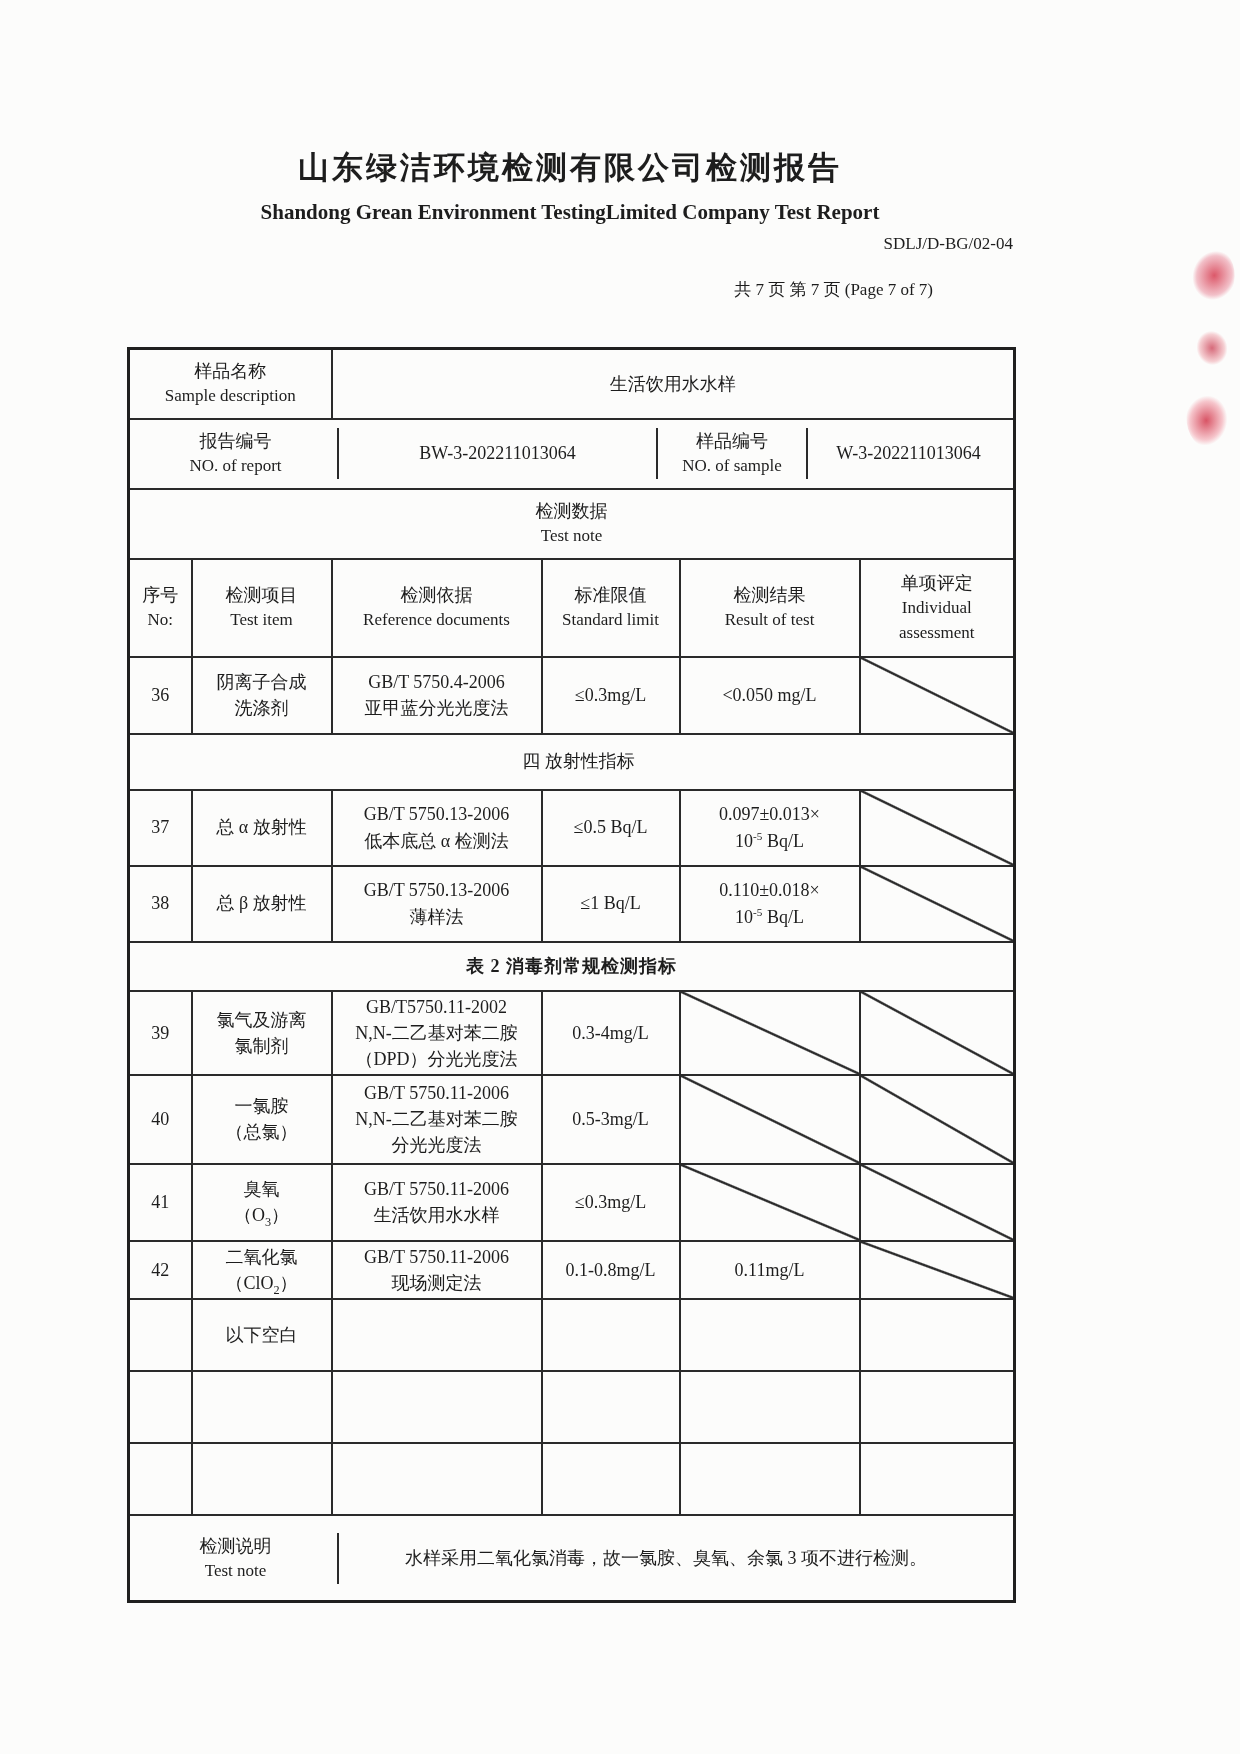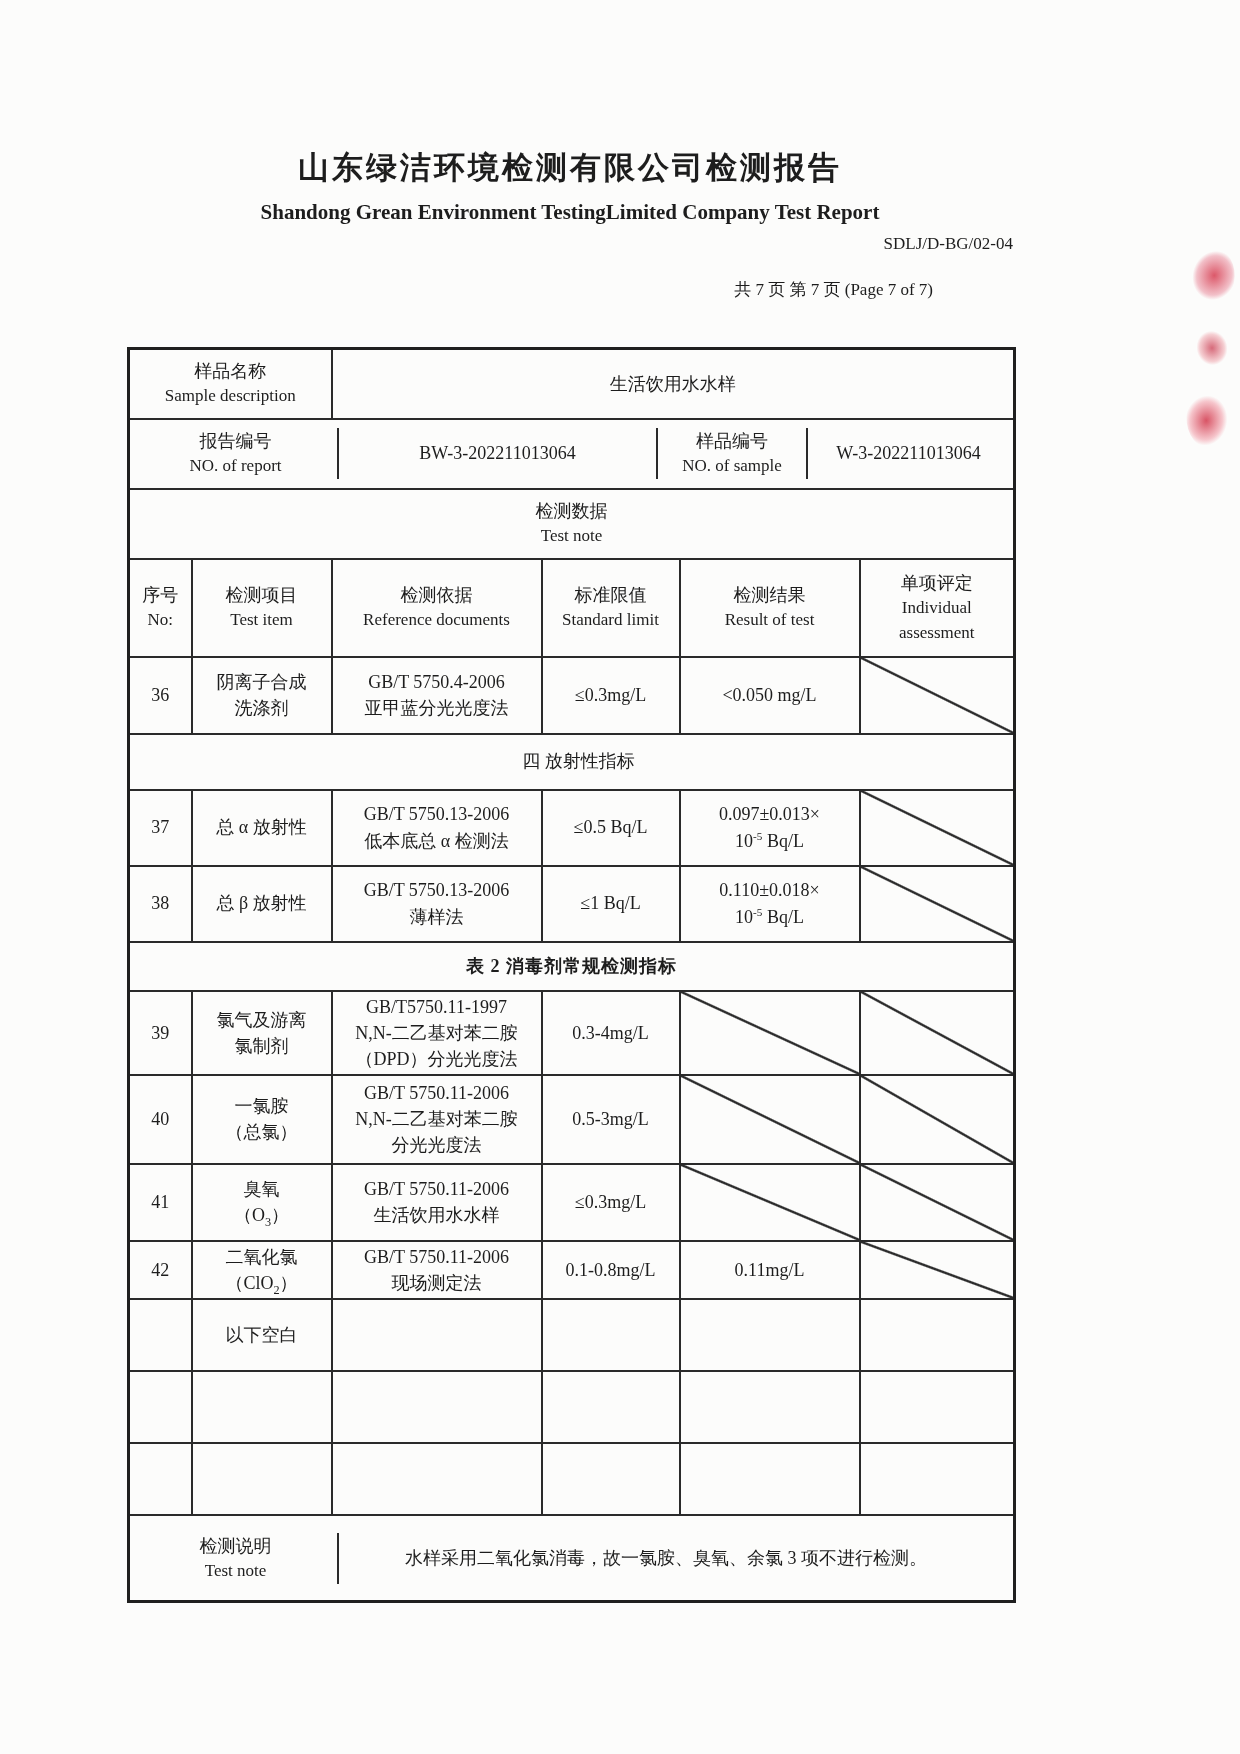--- a/index.html
+++ b/index.html
@@ -203,21 +203,21 @@
       <td colspan="6" class="table2-cell">表 2 消毒剂常规检测指标</td>
     </tr>
 
     <tr style="height:81px">
       <td>39</td>
       <td>
         <div>氯气及游离</div>
             <div>氯制剂</div>
       </td>
       <td>
-        <div>GB/T5750.11-1997</div>
+        <div>GB/T5750.11-2002</div>
             <div>N,N-二乙基对苯二胺</div>
             <div>（DPD）分光光度法</div>
       </td>
       <td>0.3-4mg/L</td>
       <td class="diag"></td>
       <td class="diag"></td>
     </tr>
 
     <tr style="height:89px">
       <td>40</td>

